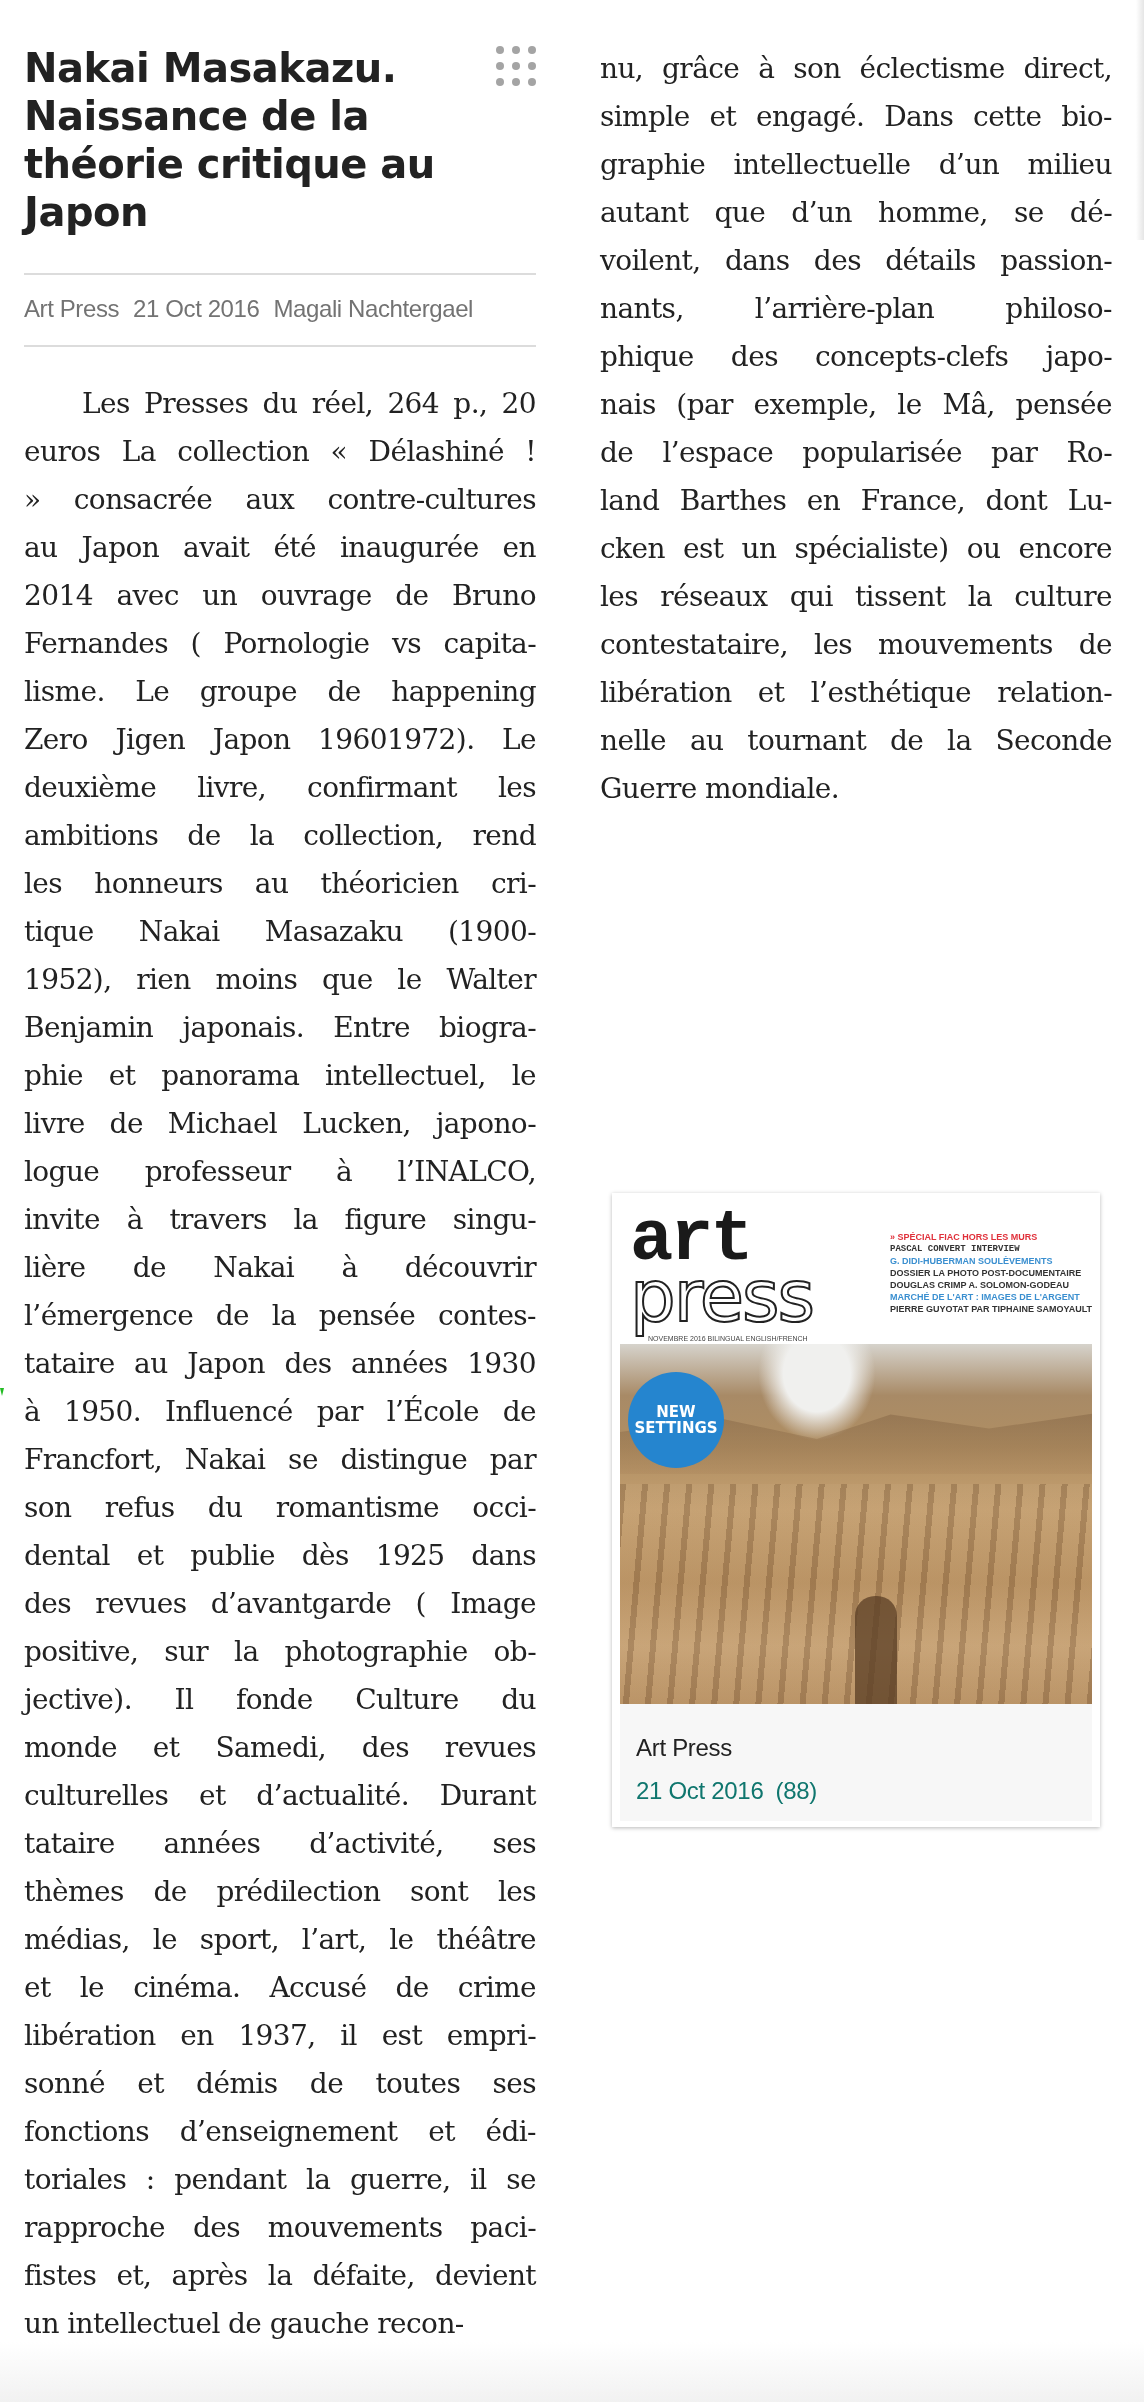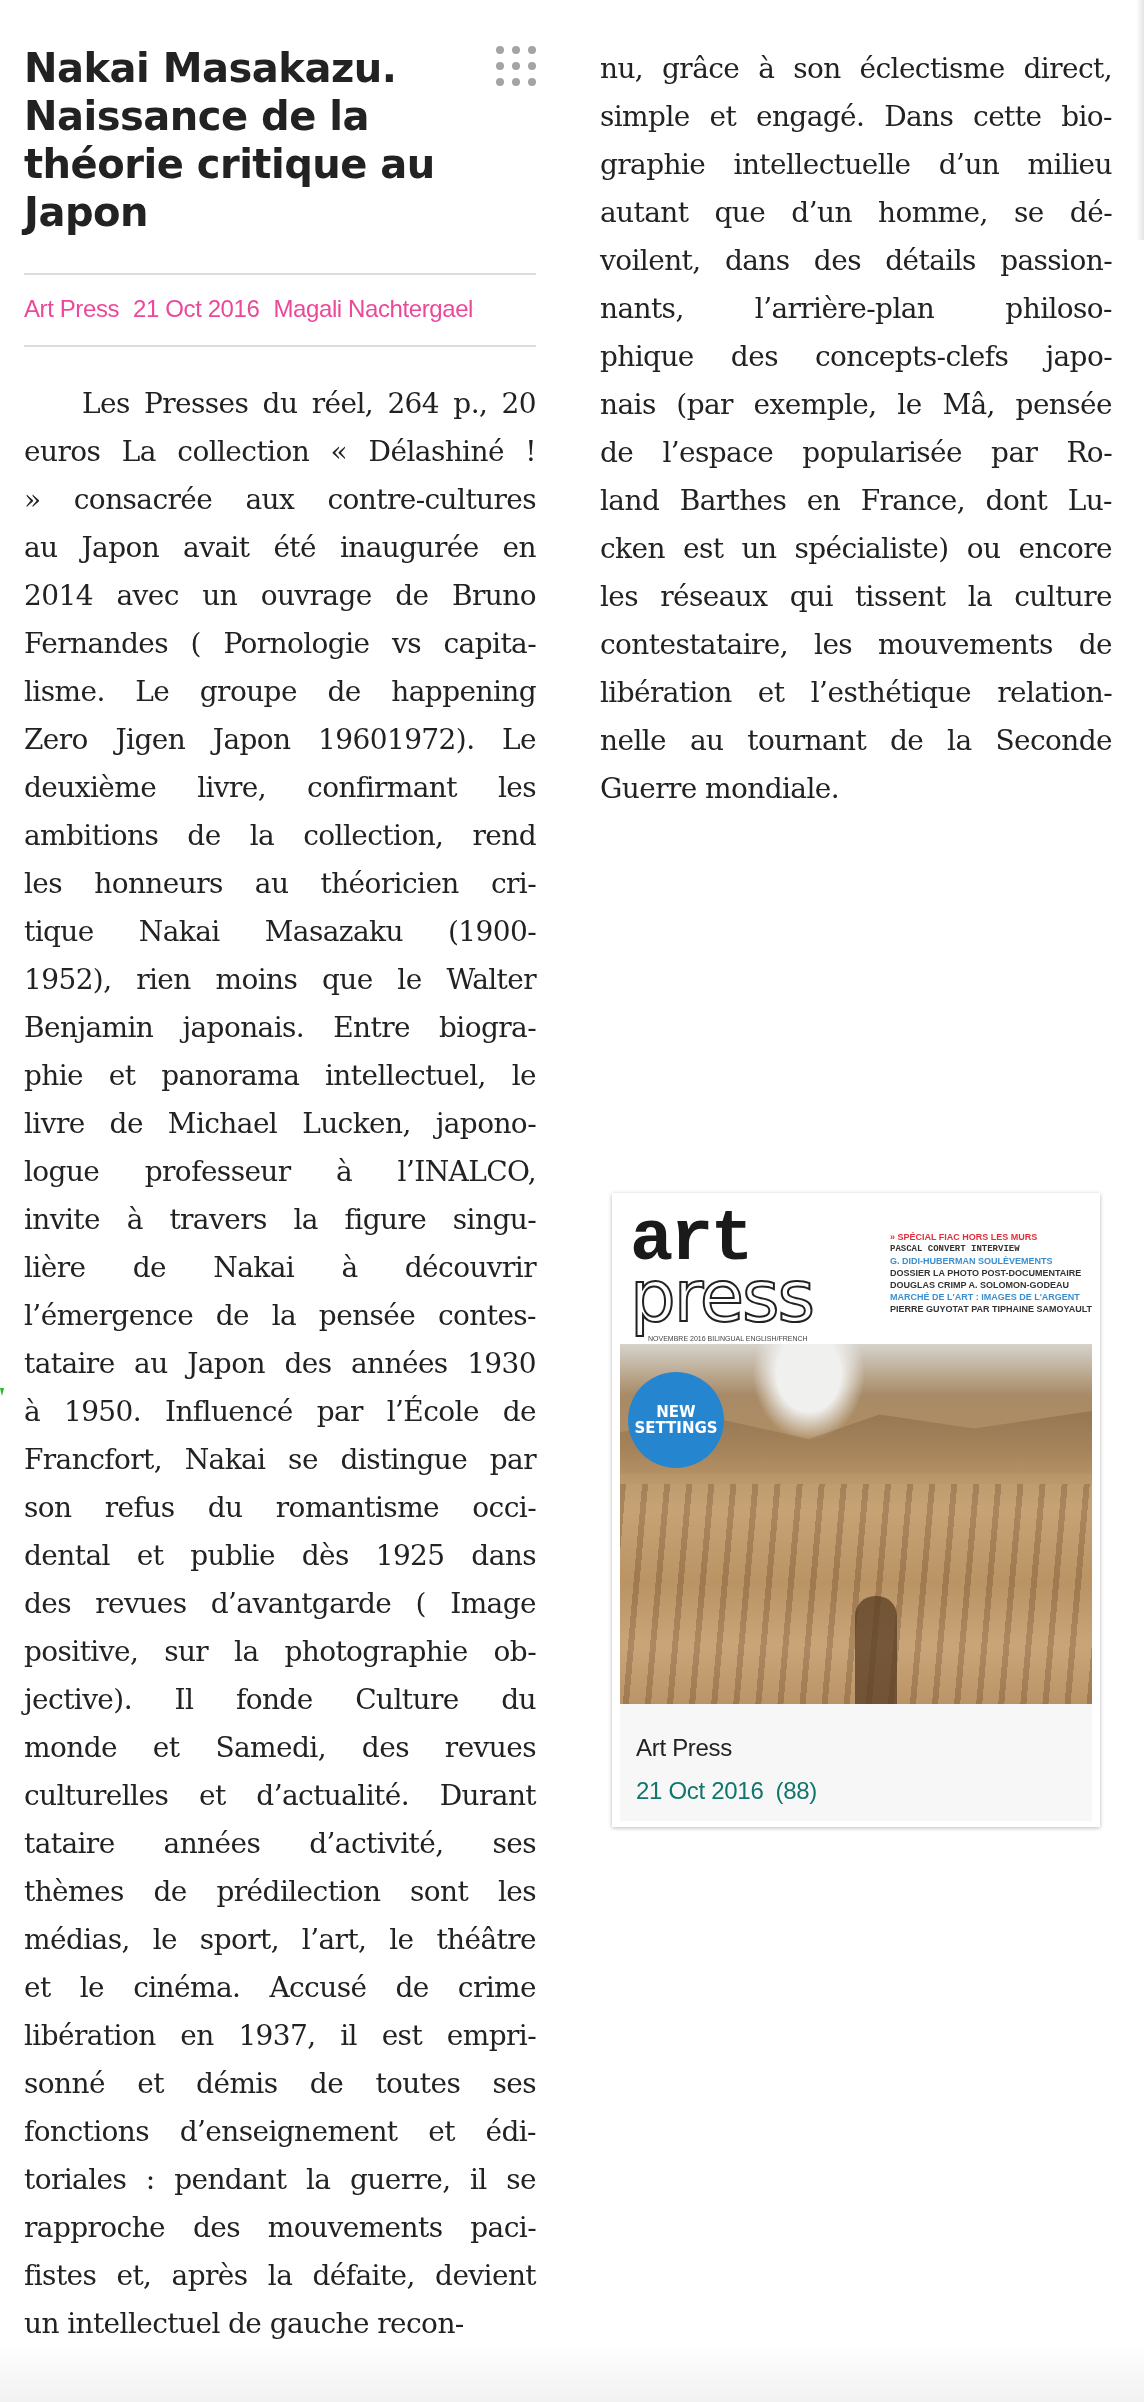--- a/index.html
+++ b/index.html
@@ -15,21 +15,21 @@
   }
   .grid-icon {
     position: absolute; left: 496px; top: 46px; width: 40px; height: 40px;
     display: grid; grid-template-columns: repeat(3, 8px); grid-template-rows: repeat(3, 8px);
     gap: 8px; cursor: pointer;
   }
   .grid-icon span { width: 8px; height: 8px; border-radius: 50%; background: #a4a4a4; display: block; }
   .rule { position: absolute; left: 24px; width: 512px; height: 2px; background: #dcdcdc; }
   .meta {
     position: absolute; left: 24px; top: 295px; width: 520px;
-    font-family: "Liberation Sans", sans-serif; font-size: 24px; color: #ec4899;
+    font-family: "Liberation Sans", sans-serif; font-size: 24px; color: #737373;
     letter-spacing: -0.4px; white-space: nowrap;
   }
   .meta span { margin-right: 14px; }
   .body-text {
     font-family: "DejaVu Serif", serif; font-size: 28px; line-height: 48px;
     text-align: justify; hyphens: manual; color: #222; margin: 0;
   }
   .para-left { position: absolute; left: 24px; top: 380px; width: 512px; text-indent: 58px; letter-spacing: -0.6px; }
   .para-right { position: absolute; left: 600px; top: 45px; width: 512px; letter-spacing: -0.6px; }
   .para-right .line, .para-left .line { display: block; text-align: justify; text-align-last: justify; white-space: nowrap; }
@@ -48,20 +48,21 @@
     font-size: 72px; line-height: 70px; color: #fff; -webkit-text-stroke: 2px #222; letter-spacing: -2px;
   }
   .issue-line { position: absolute; left: 28px; top: 134px; font-family: "Liberation Sans", sans-serif; font-size: 7px; color: #444; }
   .headlines { position: absolute; left: 270px; top: 30px; font-family: "Liberation Sans", sans-serif; font-size: 9px; line-height: 12px; font-weight: bold; color: #333; }
   .headlines div { white-space: nowrap; }
   .photo {
     position: absolute; left: 0px; top: 143px; width: 472px; height: 368px;
     background:
       radial-gradient(ellipse at 40% 8%, #f0f0ee 0 8%, transparent 14%),
       linear-gradient(180deg, #d6d3cc 0%, #a88a66 14%, #b08f63 28%, #c49f70 45%, #b68e5e 65%, #c7a275 82%, #b48c5e 100%);
+    padding-left: 20px;
   }
   .photo .ridge { position: absolute; left: 0; right: 0; top: 60px; height: 70px;
     background: linear-gradient(180deg, rgba(120,90,60,0.45), rgba(160,120,80,0.2)); clip-path: polygon(0 40%, 20% 20%, 40% 50%, 55% 15%, 75% 35%, 100% 10%, 100% 100%, 0 100%); }
   .photo .cliff { position: absolute; left: 0; right: 0; top: 140px; bottom: 0;
     background: repeating-linear-gradient(95deg, rgba(90,60,35,0.25) 0 6px, rgba(210,180,140,0.15) 6px 22px); }
   .photo .niche { position: absolute; left: 235px; top: 252px; width: 42px; height: 116px; border-radius: 20px 20px 0 0; background: #5a3e24; opacity: 0.75; }
   .badge {
     position: absolute; left: 8px; top: 28px; width: 96px; height: 96px; border-radius: 50%;
     background: #2585cf; color: #fff; font-family: "DejaVu Sans", sans-serif; font-weight: bold;
     font-size: 15px; line-height: 16px; text-align: center; display: flex; align-items: center; justify-content: center;

